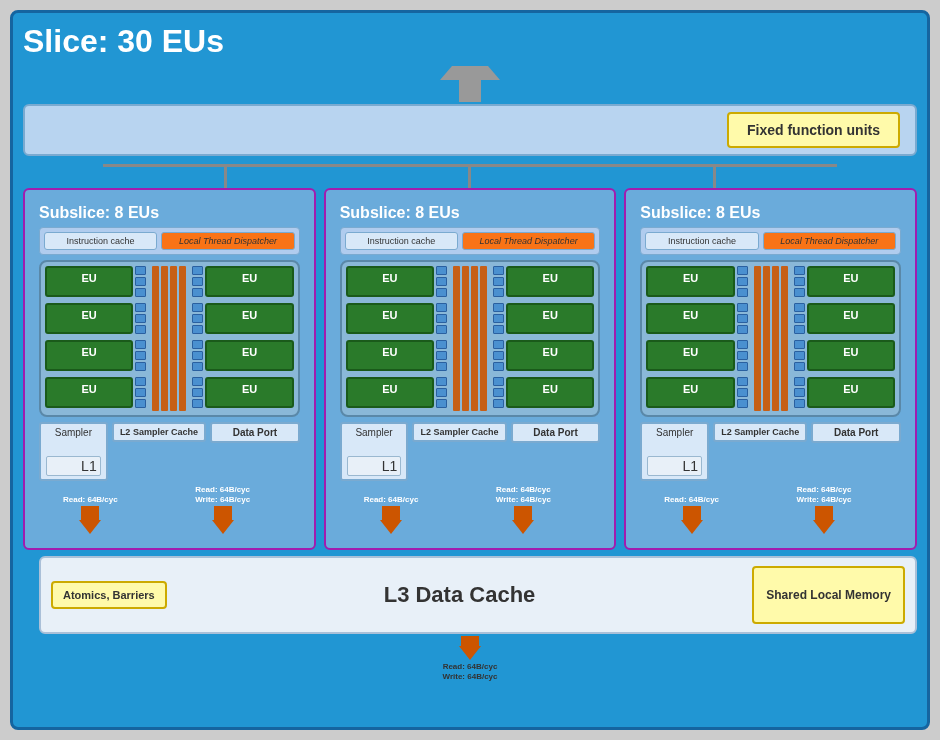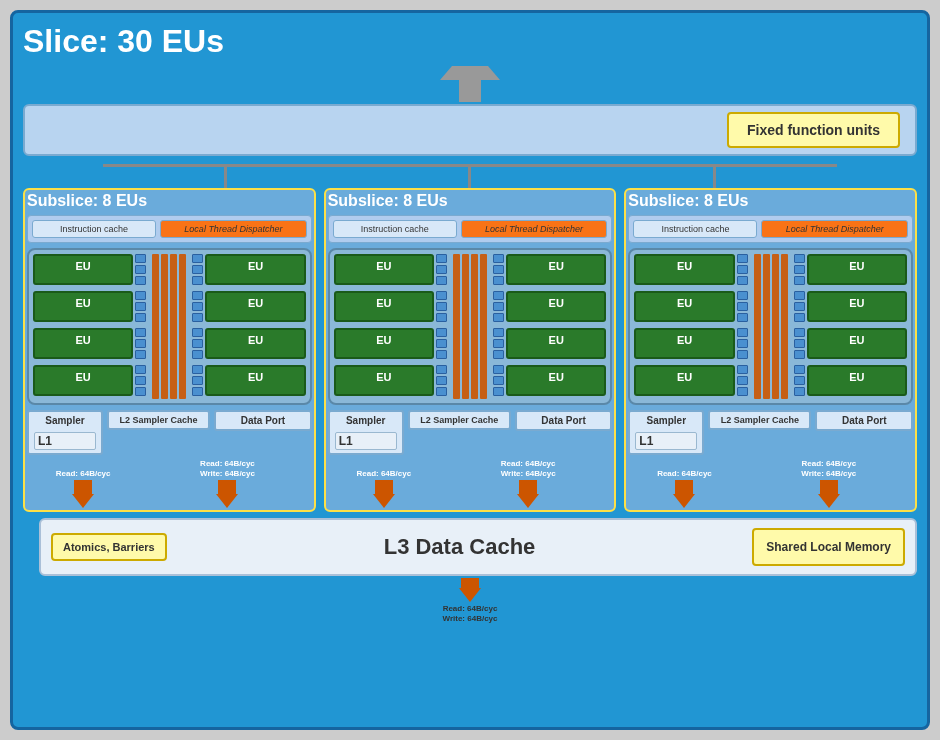--- a/index.html
+++ b/index.html
@@ -50,23 +50,23 @@
     
     .subslices-row {
       display: flex;
       gap: 8px;
       margin-bottom: 6px;
     }
 
     .subslice {
       flex: 1;
       background: #6aabdb;
-      border: 2px solid #fde047;
+      border: 2px solid #a21caf;
       border-radius: 6px;
-      padding: 2px;
+      padding: 14px;
       position: relative;
     }
 
     .subslice-title {
       font-size: 16px;
       font-weight: bold;
       color: white;
       margin-bottom: 5px;
     }
 
@@ -142,33 +142,33 @@
       align-items: flex-start;
       margin-bottom: 4px;
     }
 
     .sampler-box {
       background: #d8e8f8;
       border: 2px solid #7aaad0;
       border-radius: 3px;
       padding: 3px 5px;
       font-size: 10px;
-      font-weight: bold;
+      font-weight: normal;
       color: #333;
       text-align: center;
       flex: 1;
     }
 
     .sampler-l1 {
       background: #e8f0f8;
       border: 1px solid #9ab8d0;
       border-radius: 2px;
-      font-size: 12px;
-      text-align: left;
-      margin-top: 6px;
+      font-size: 14px;
+      text-align: right;
+      margin-top: 18px;
       padding: 1px 3px;
     }
 
     .l2-sampler-box {
       background: #d8e8f8;
       border: 2px solid #7aaad0;
       border-radius: 3px;
       padding: 3px 4px;
       font-size: 9px;
       font-weight: bold;
@@ -220,21 +220,21 @@
       font-weight: bold;
       color: #333;
       flex: 1;
       text-align: center;
     }
 
     .slm-box {
       background: #fffaaa;
       border: 2px solid #ccaa00;
       border-radius: 4px;
-      padding: 10px 12px;
+      padding: 20px 12px;
       font-size: 12px;
       font-weight: bold;
       color: #333;
       text-align: center;
       min-width: 130px;
     }
 
     .bw-text {
       font-size: 8px;
       color: white;

